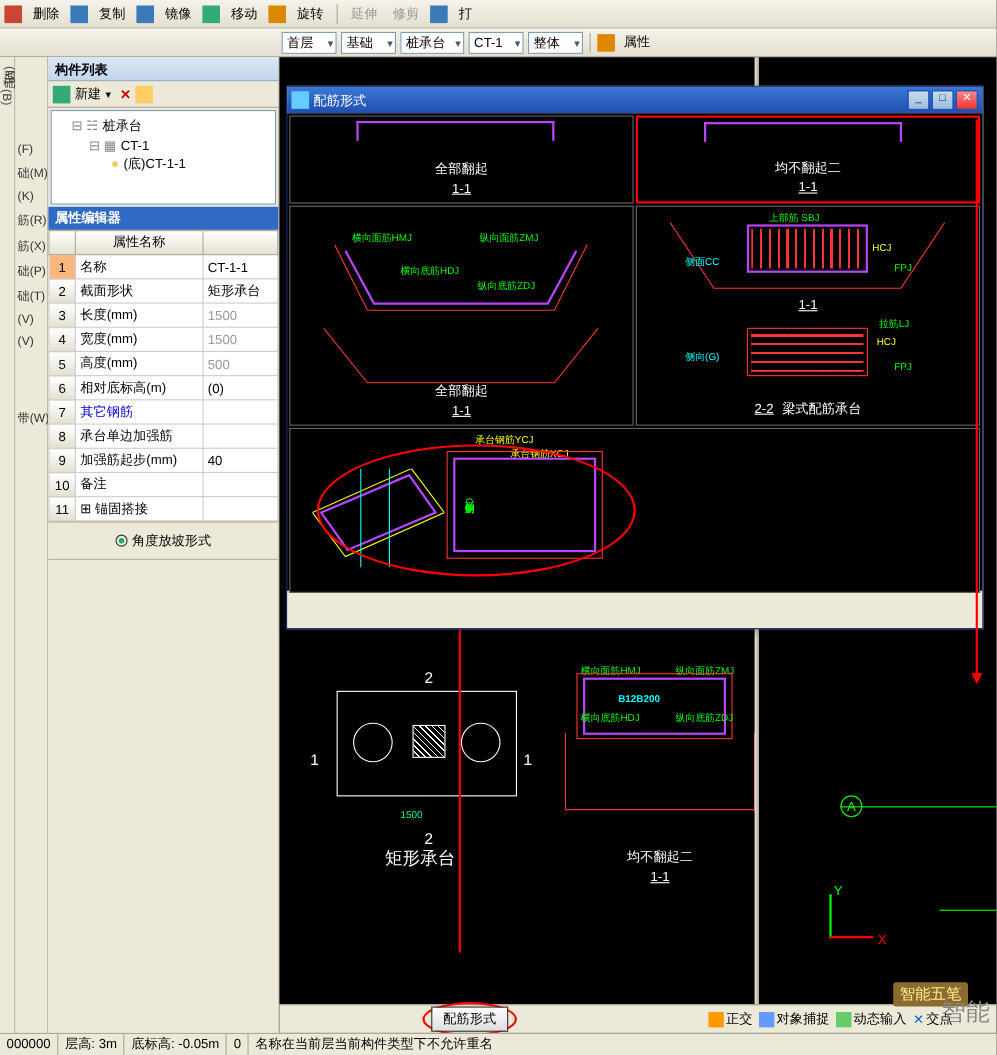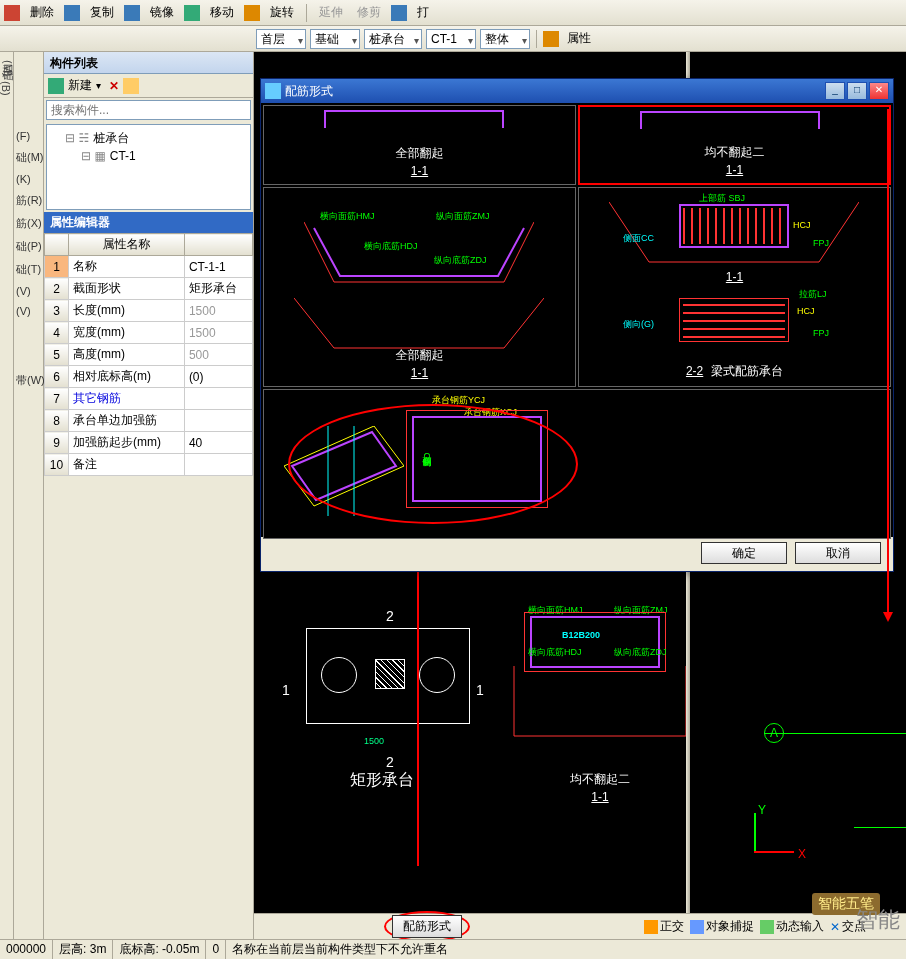--- a/index.html
+++ b/index.html
@@ -154,24 +154,24 @@
 
   <div class="mid-panel">
     <div class="panel-title">构件列表</div>
     <div class="panel-tools">
       <span class="tb-icon green"></span>
       <span>新建</span>
       <span style="font-size:10px">▾</span>
       <span style="color:#c00;font-weight:bold;margin-left:4px">✕</span>
       <span class="tb-icon" style="background:#fc6"></span>
     </div>
-    <div class="search-box"><input placeholder="搜索构件..." style=""></div>
     <div class="tree">
       <div class="tree-item"><span class="tree-bullet">⊟ ☵</span><span>桩承台</span></div>
       <div class="tree-item l2"><span class="tree-bullet">⊟ ▦</span><span>CT-1</span></div>
+      <div class="tree-item l3"><span class="tree-bullet" style="color:#ec5">●</span><span class="sel">(底)CT-1-1</span></div>
     </div>
 
     <div class="prop-title">属性编辑器</div>
     <table class="prop-grid">
       <tbody>
           <tr>
             <th></th>
             <th>属性名称</th>
             <th></th>
           </tr>
@@ -218,23 +218,31 @@
       <tr>
             <td class="rownum">9</td>
             <td>加强筋起步(mm)</td>
             <td>40</td>
           </tr>
       <tr>
             <td class="rownum">10</td>
             <td>备注</td>
             <td></td>
           </tr>
+      <tr>
+            <td class="rownum">11</td>
+            <td>⊞ <span>锚固搭接</span></td>
+            <td></td>
+          </tr>
     </tbody>
       </table>
 
+    <div class="angle-row">
+      <span class="radio-dot"></span><span>角度放坡形式</span>
+    </div>
     <div style="flex:1;background:#ece9d8;"></div>
   </div>
 
   <div class="canvas-area">
 
     <div class="dim-text" style="left:132px; top:556px;">2</div>
     <div class="dim-text" style="left:132px; top:702px;">2</div>
     <div class="dim-text" style="left:28px; top:630px;">1</div>
     <div class="dim-text" style="left:222px; top:630px;">1</div>
     <div style="position:absolute;left:52px;top:576px;width:164px;height:96px;border:1px solid #fff;">
@@ -369,24 +377,20 @@
           <polygon points="8,40 88,6 112,40 32,74" fill="none" stroke="#b4f" stroke-width="2"></polygon>
           <line x1="44" y1="0" x2="44" y2="90" stroke="#0ff"></line>
           <line x1="70" y1="0" x2="70" y2="90" stroke="#0ff"></line>
         </svg>
       <div style="position:absolute;left:148px;top:26px;width:130px;height:86px;border:2px solid #b4f;"></div>
       <div style="position:absolute;left:142px;top:20px;width:142px;height:98px;border:1px solid #f33;"></div>
       <div class="mini-label" style="left:156px;top:60px;color:#0f0;writing-mode:vertical-rl;">侧面钢筋 CJ</div>
       <div class="red-ellipse" style="left:24px;top:14px;width:290px;height:120px;"></div>
     </div>
   </div>
-  <div class="dlg-footer">
-    <button class="dlg-btn">确定</button>
-    <button class="dlg-btn">取消</button>
-  </div>
   <div class="red-arrow-down"></div>
 </div>
 
 <div class="smart-badge">智能五笔</div>
 <div class="watermark">智能</div>
 
 <div class="status">
   <span>000000</span>
   <span>层高: 3m</span>
   <span>底标高: -0.05m</span>

